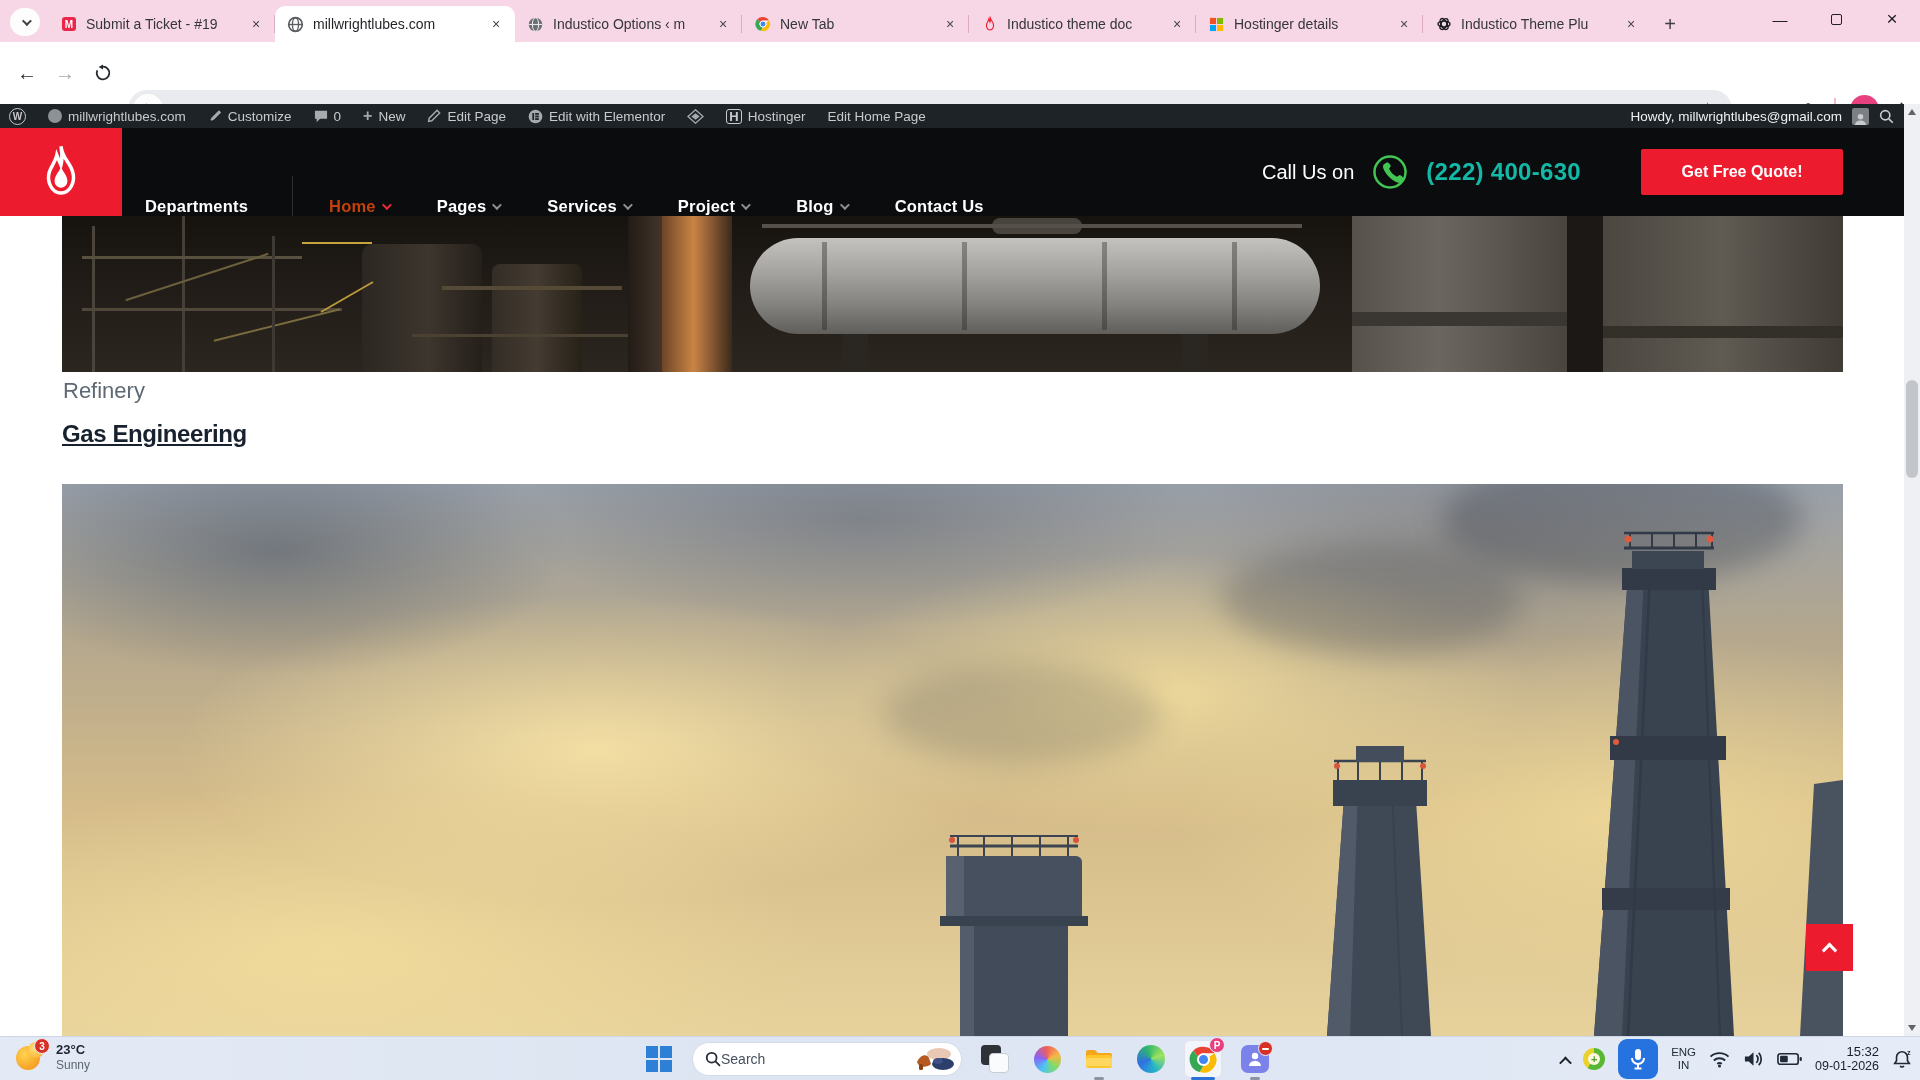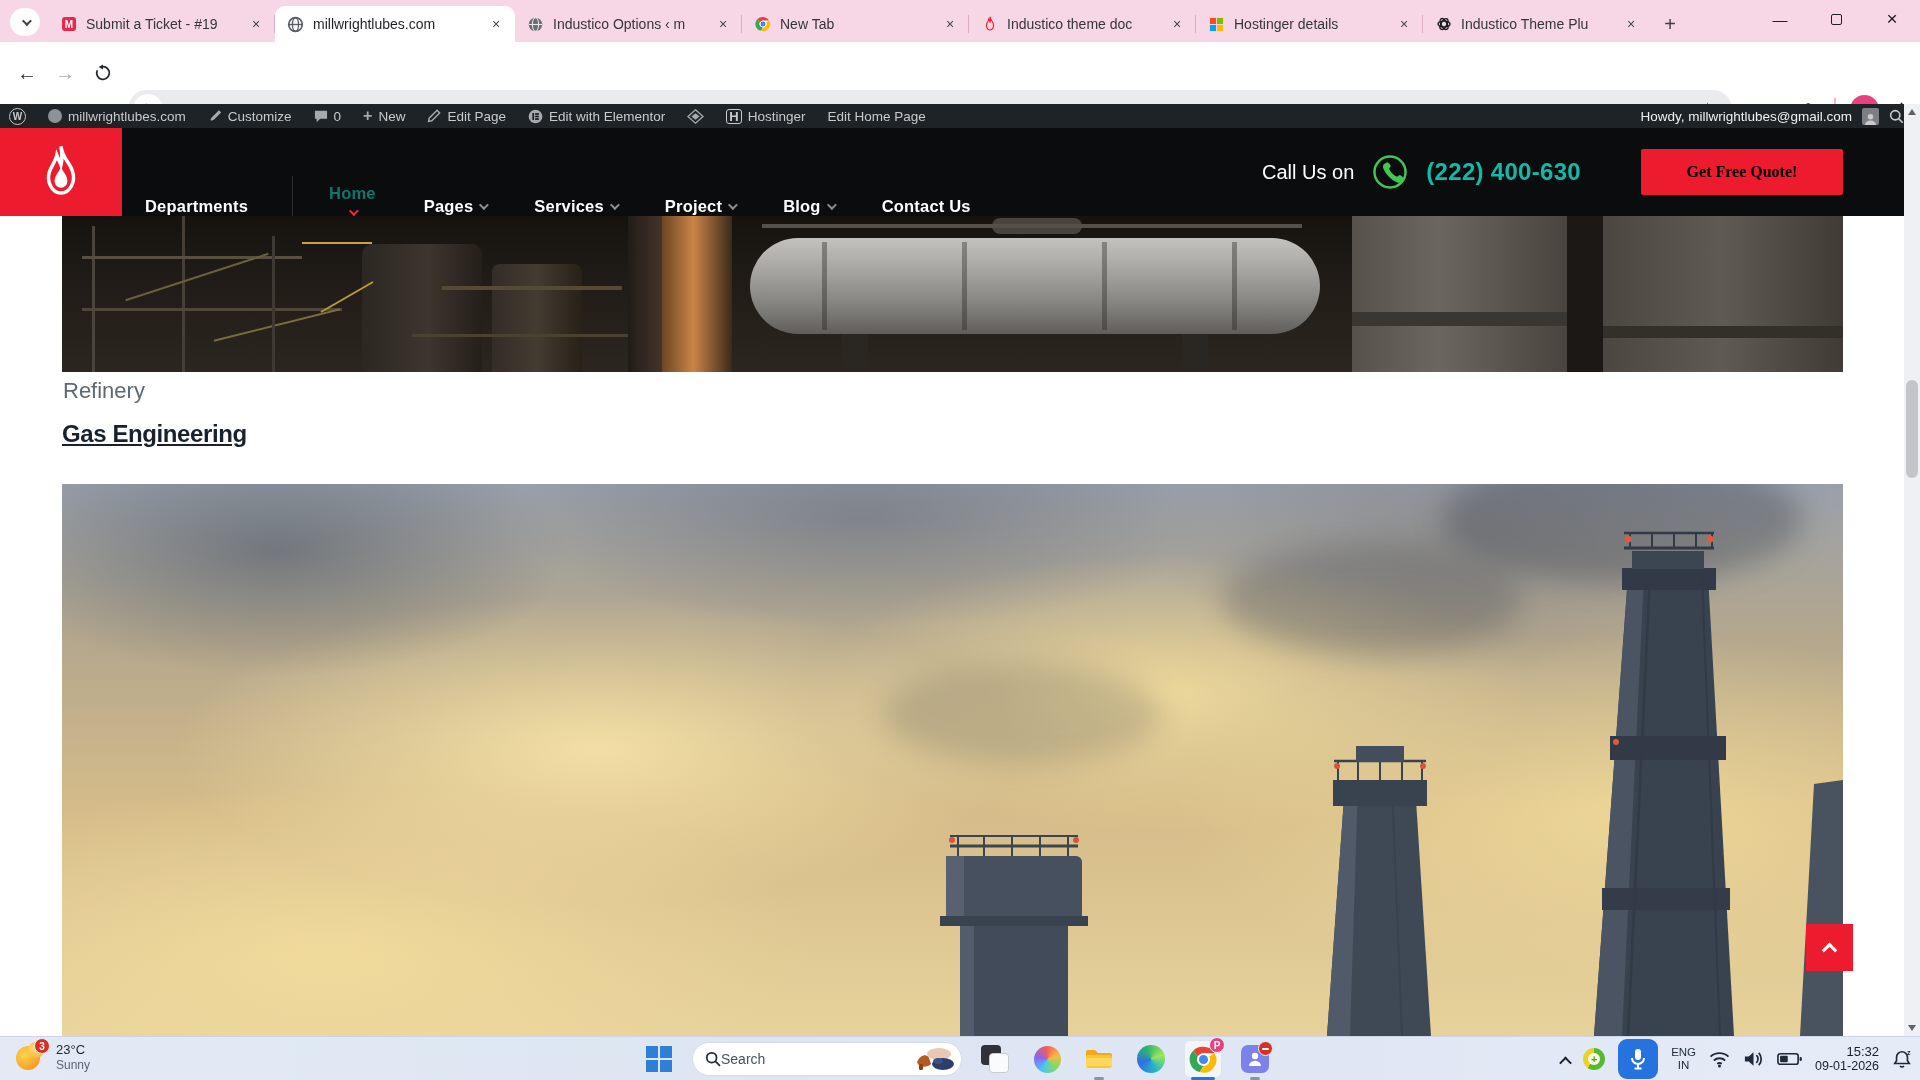--- a/index.html
+++ b/index.html
@@ -30,39 +30,39 @@
   .url { margin-left:12px; font-size:15px; color:#1f2125; flex:1; }
   .star { font-size:19px; color:#5f6368; margin-right:16px; }
   .tb-right { position:absolute; right:10px; top:48px; height:38px; display:flex; align-items:center; gap:14px; }
   .pinkdiv { width:2px; height:22px; background:#f3b9d2; }
   .avatarP { width:29px; height:29px; border-radius:50%; background:#e8417f; color:#fff; font-size:14px; font-weight:bold; display:flex; align-items:center; justify-content:center; }
   .dots { font-size:17px; color:#202124; letter-spacing:0; }
 
   
   .adminbar { position:absolute; left:0; top:104px; width:1904px; height:24px; background:#1d2327; display:flex; align-items:center; color:#c9cacc; font-size:13.5px; }
   .ab-item { display:flex; align-items:center; gap:6px; padding:0 11px; height:24px; white-space:nowrap; }
-  .ab-right { margin-left:auto; display:flex; align-items:center; gap:10px; color:#f0f0f1; }
+  .ab-right { margin-left:auto; display:flex; align-items:center; gap:10px; padding-right:10px; color:#f0f0f1; }
   .wp-logo { width:17px; height:17px; border:1.4px solid #c9cacc; border-radius:50%; font-size:10px; font-weight:bold; color:#c9cacc; display:flex; align-items:center; justify-content:center; }
   .site-fav { width:14px; height:14px; border-radius:50%; background:#8d9296; }
   .ab-avatar { width:17px; height:17px; background:#7c8084; border-radius:2px; display:flex; align-items:end; justify-content:center; overflow:hidden; }
   .hosting-h { font-weight:bold; color:#c9cacc; font-size:13px; border:1.3px solid #c9cacc; border-radius:3px; padding:0 2px; line-height:13px; height:15px; }
 
   
   .siteheader { position:absolute; left:0; top:128px; width:1904px; height:88px; background:#0b0c0e; }
   .logo { position:absolute; left:0; top:0; width:122px; height:88px; background:#ed1b2e; display:flex; align-items:center; justify-content:center; }
   .mainnav { position:absolute; left:145px; top:0; height:88px; display:flex; align-items:flex-end; }
   .nav-item { display:flex; align-items:center; gap:6px; color:#ffffff; font-size:16.5px; font-weight:bold; letter-spacing:.2px; }
-  .nav-item.red { color:#0f766e;flex-direction:column; }
+  .nav-item.red { color:#c2410c; }
   .nav-divider { width:1px; height:40px; background:#2e2e2e; margin:0 0; }
   .chev { width:7px; height:7px; border-right:2px solid #8f9094; border-bottom:2px solid #8f9094; transform:rotate(45deg) translateY(-2px); }
   .chev.red { border-color:#ed2b3a; }
   .header-right { position:absolute; right:61px; top:0; height:88px; display:flex; align-items:center; gap:18px; }
   .callus { color:#fff; font-size:20px; }
   .phone { color:#14b8a6; font-size:24px; font-weight:bold; letter-spacing:.3px; }
-  .cta { width:202px; height:46px; background:#ed1b2e; color:#000000; font-size:16px; font-weight:bold; display:flex; align-items:center; justify-content:center; border-radius:2px; margin-left:42px;font-family:Liberation Serif, serif; }
+  .cta { width:202px; height:46px; background:#ed1b2e; color:#ffffff; font-size:16px; font-weight:bold; display:flex; align-items:center; justify-content:center; border-radius:2px; margin-left:42px; }
 
   
   .refinery { position:absolute; left:62px; top:216px; width:1781px; height:156px; overflow:hidden;
     background:linear-gradient(180deg,#16130f 0%,#211c17 45%,#2c2620 100%); }
   .caption { position:absolute; left:63px; top:378px; font-size:22px; color:#5e6974; }
   .heading { position:absolute; left:62px; top:420px; font-size:24px; font-weight:bold; letter-spacing:-0.4px; color:#18222e;text-decoration:underline; }
   .gasimg { position:absolute; left:62px; top:484px; width:1781px; height:552px; overflow:hidden;
     background:
       radial-gradient(ellipse 420px 180px at 12% 12%, rgba(74,84,99,.55), transparent 70%),
       radial-gradient(ellipse 500px 160px at 45% 6%, rgba(96,101,112,.5), transparent 70%),
@@ -84,21 +84,21 @@
   .sb-thumb { position:absolute; left:2px; top:276px; width:12px; height:98px; background:#c2c5ca; border-radius:6px; }
 
   
   .taskbar { position:absolute; left:0; top:1036px; width:1920px; height:44px;
     background:linear-gradient(90deg,#e3eaf5 0%,#dde5f2 40%,#dfe7f4 70%,#e6ecf7 100%); border-top:1px solid #ccd6e6; }
   .weather { position:absolute; left:14px; top:3px; display:flex; align-items:center; gap:8px; }
   .sunicon { position:relative; width:34px; height:34px; }
   .sun1 { position:absolute; left:2px; top:6px; width:24px; height:24px; border-radius:50%; background:radial-gradient(circle at 35% 35%, #ffd34d, #f28c16); }
   .sun2 { position:absolute; left:14px; top:2px; width:16px; height:16px; border-radius:50%; background:radial-gradient(circle at 40% 40%, #ffe07a, #f7a823); }
   .wbadge { position:absolute; left:20px; top:-2px; width:16px; height:16px; border-radius:50%; background:#d93025; color:#fff; font-size:10px; font-weight:bold; display:flex; align-items:center; justify-content:center; border:1.5px solid #e9eef7; }
-  .wtemp { font-size:13px; color:#1c2530; line-height:16px; }
+  .wtemp { font-size:13px; color:#1c2530; line-height:16px;font-weight:bold; }
   .wcond { font-size:12px; color:#5b6675; line-height:15px; }
   .tb-center { position:absolute; left:640px; top:0; height:44px; display:flex; align-items:center; gap:14px; }
   .tb-ico { position:relative; width:38px; height:38px; display:flex; align-items:center; justify-content:center; border-radius:6px; }
   .tb-ico.activeapp { background:rgba(255,255,255,.6); box-shadow:0 0 0 1px rgba(120,130,150,.15) inset; }
   .rundash { position:absolute; bottom:-2px; left:50%; transform:translateX(-50%); width:10px; height:3px; border-radius:2px; background:#8b94a4; }
   .rundash.blue { width:24px; background:#2a72d8; }
   .startgrid { display:grid; grid-template-columns:12px 12px; grid-template-rows:12px 12px; gap:2px; }
   .startgrid div { background:#2d80d6; }
   .searchpill { width:270px; height:34px; background:#ffffff; border:1px solid #d4dce8; border-radius:17px; display:flex; align-items:center; padding:0 6px 0 12px; }
   .searchpill .stext { color:#46515e; font-size:14px; flex:1; }

